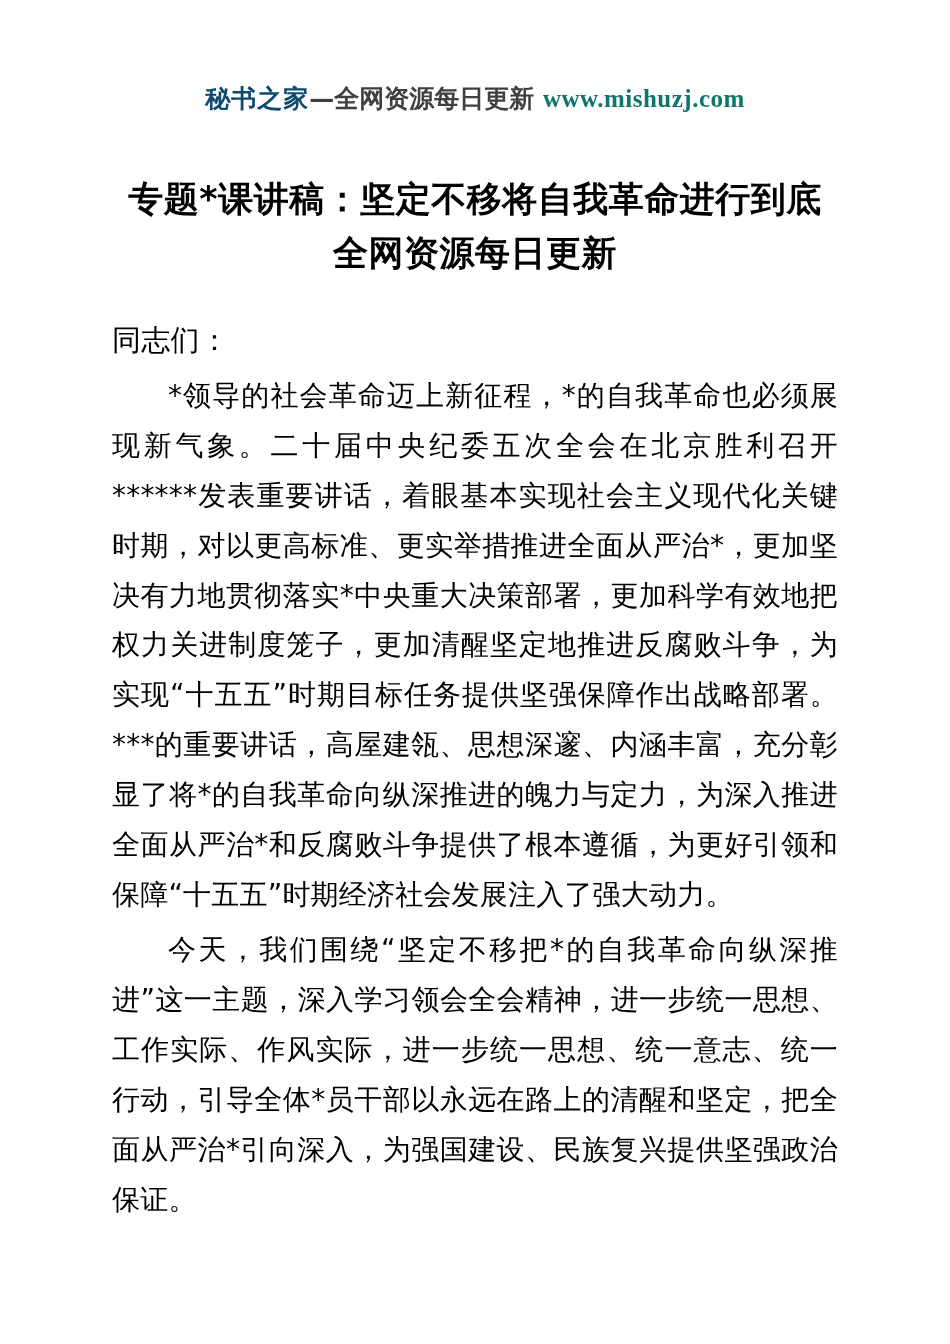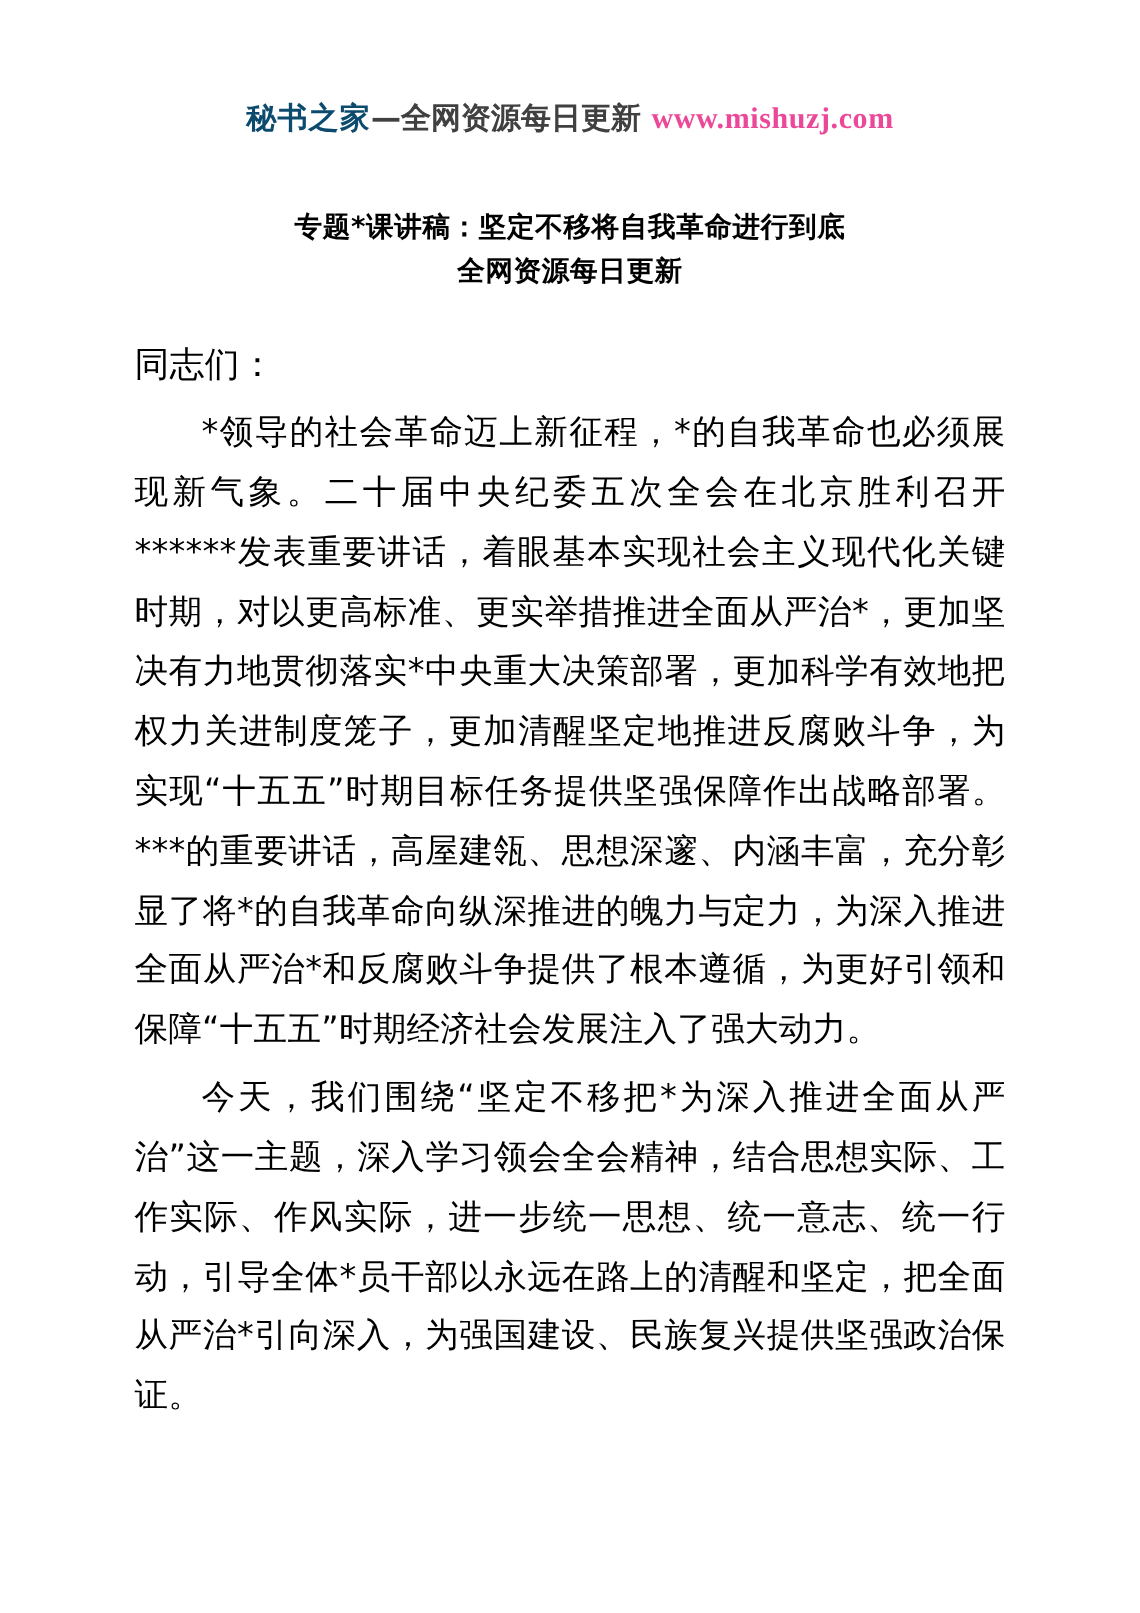--- a/index.html
+++ b/index.html
@@ -33,30 +33,30 @@
   .wm-brand {
     color: #0c4a6e;
     font-weight: bold;
     letter-spacing: 1px;
   }
   .wm-sep {
     color: #404040;
     font-weight: bold;
   }
   .wm-url {
-    color: #ec4899;
+    color: #0f766e;
     font-weight: bold;
     font-family: "Liberation Serif", "DejaVu Serif", serif;
     letter-spacing: 0.5px;
   }
   .doc-title {
     margin: 58px auto 0 auto;
     width: 700px;
     text-align: center;
-    font-size: 23px;
+    font-size: 35px;
     font-weight: bold;
     line-height: 1.55;
     letter-spacing: 0.5px;
   }
   .body-block {
     margin: 34px auto 0 auto;
     width: 726px;
   }
   .salutation {
     font-size: 29px;
@@ -84,16 +84,16 @@
   </div>
 
   <h1 class="doc-title">
     <div>专题*课讲稿：坚定不移将自我革命进行到底</div>
     <div>全网资源每日更新</div>
   </h1>
 
   <div class="body-block">
     <div class="salutation">同志们：</div>
     <p class="para">*领导的社会革命迈上新征程，*的自我革命也必须展现新气象。二十届中央纪委五次全会在北京胜利召开******发表重要讲话，着眼基本实现社会主义现代化关键时期，对以更高标准、更实举措推进全面从严治*，更加坚决有力地贯彻落实*中央重大决策部署，更加科学有效地把权力关进制度笼子，更加清醒坚定地推进反腐败斗争，为实现“十五五”时期目标任务提供坚强保障作出战略部署。***的重要讲话，高屋建瓴、思想深邃、内涵丰富，充分彰显了将*的自我革命向纵深推进的魄力与定力，为深入推进全面从严治*和反腐败斗争提供了根本遵循，为更好引领和保障“十五五”时期经济社会发展注入了强大动力。</p>
-    <p class="para">今天，我们围绕“坚定不移把*为深入推进全面从严治”这一主题，深入学习领会全会精神，结合思想实际、工作实际、作风实际，进一步统一思想、统一意志、统一行动，引导全体*员干部以永远在路上的清醒和坚定，把全面从严治*引向深入，为强国建设、民族复兴提供坚强政治保证。</p>
+    <p class="para">今天，我们围绕“坚定不移把*的自我革命向纵深推进”这一主题，深入学习领会全会精神，进一步统一思想、工作实际、作风实际，进一步统一思想、统一意志、统一行动，引导全体*员干部以永远在路上的清醒和坚定，把全面从严治*引向深入，为强国建设、民族复兴提供坚强政治保证。</p>
   </div>
 
 </div>
 
 </body></html>

